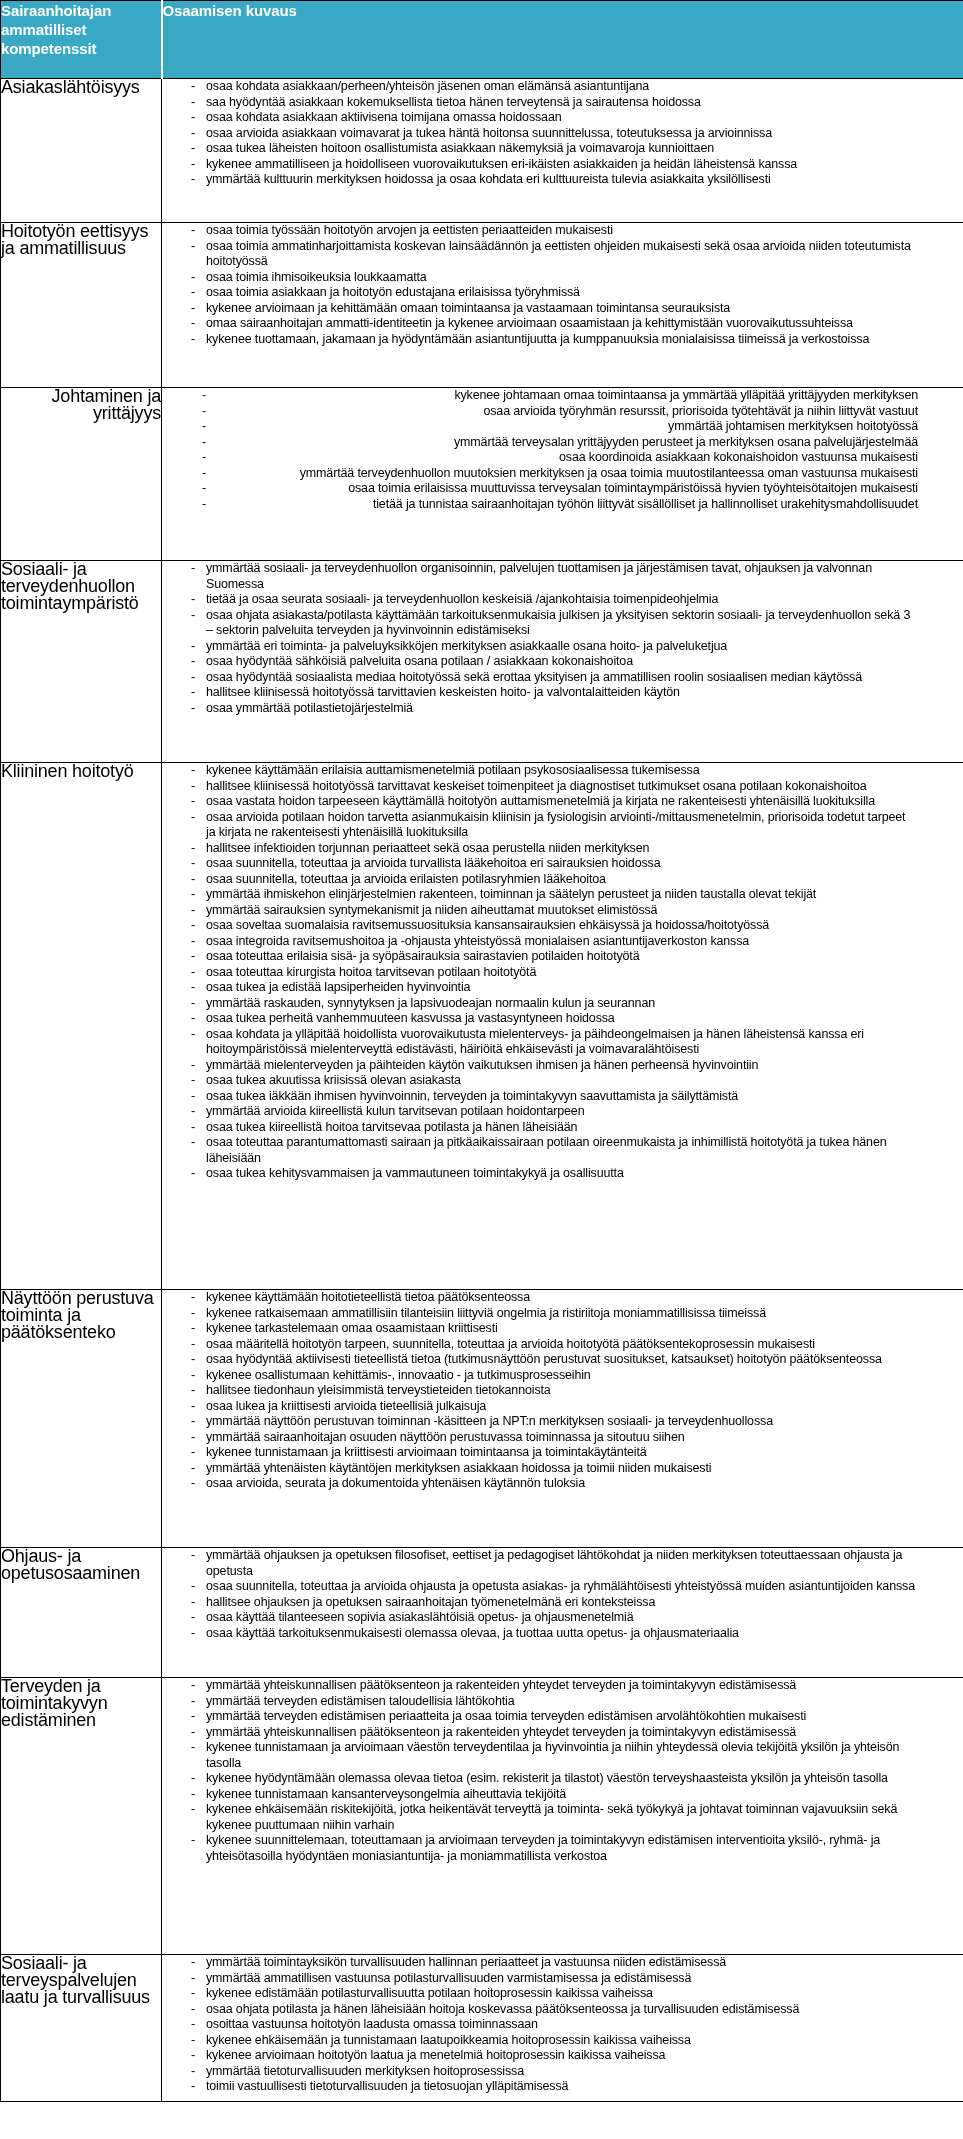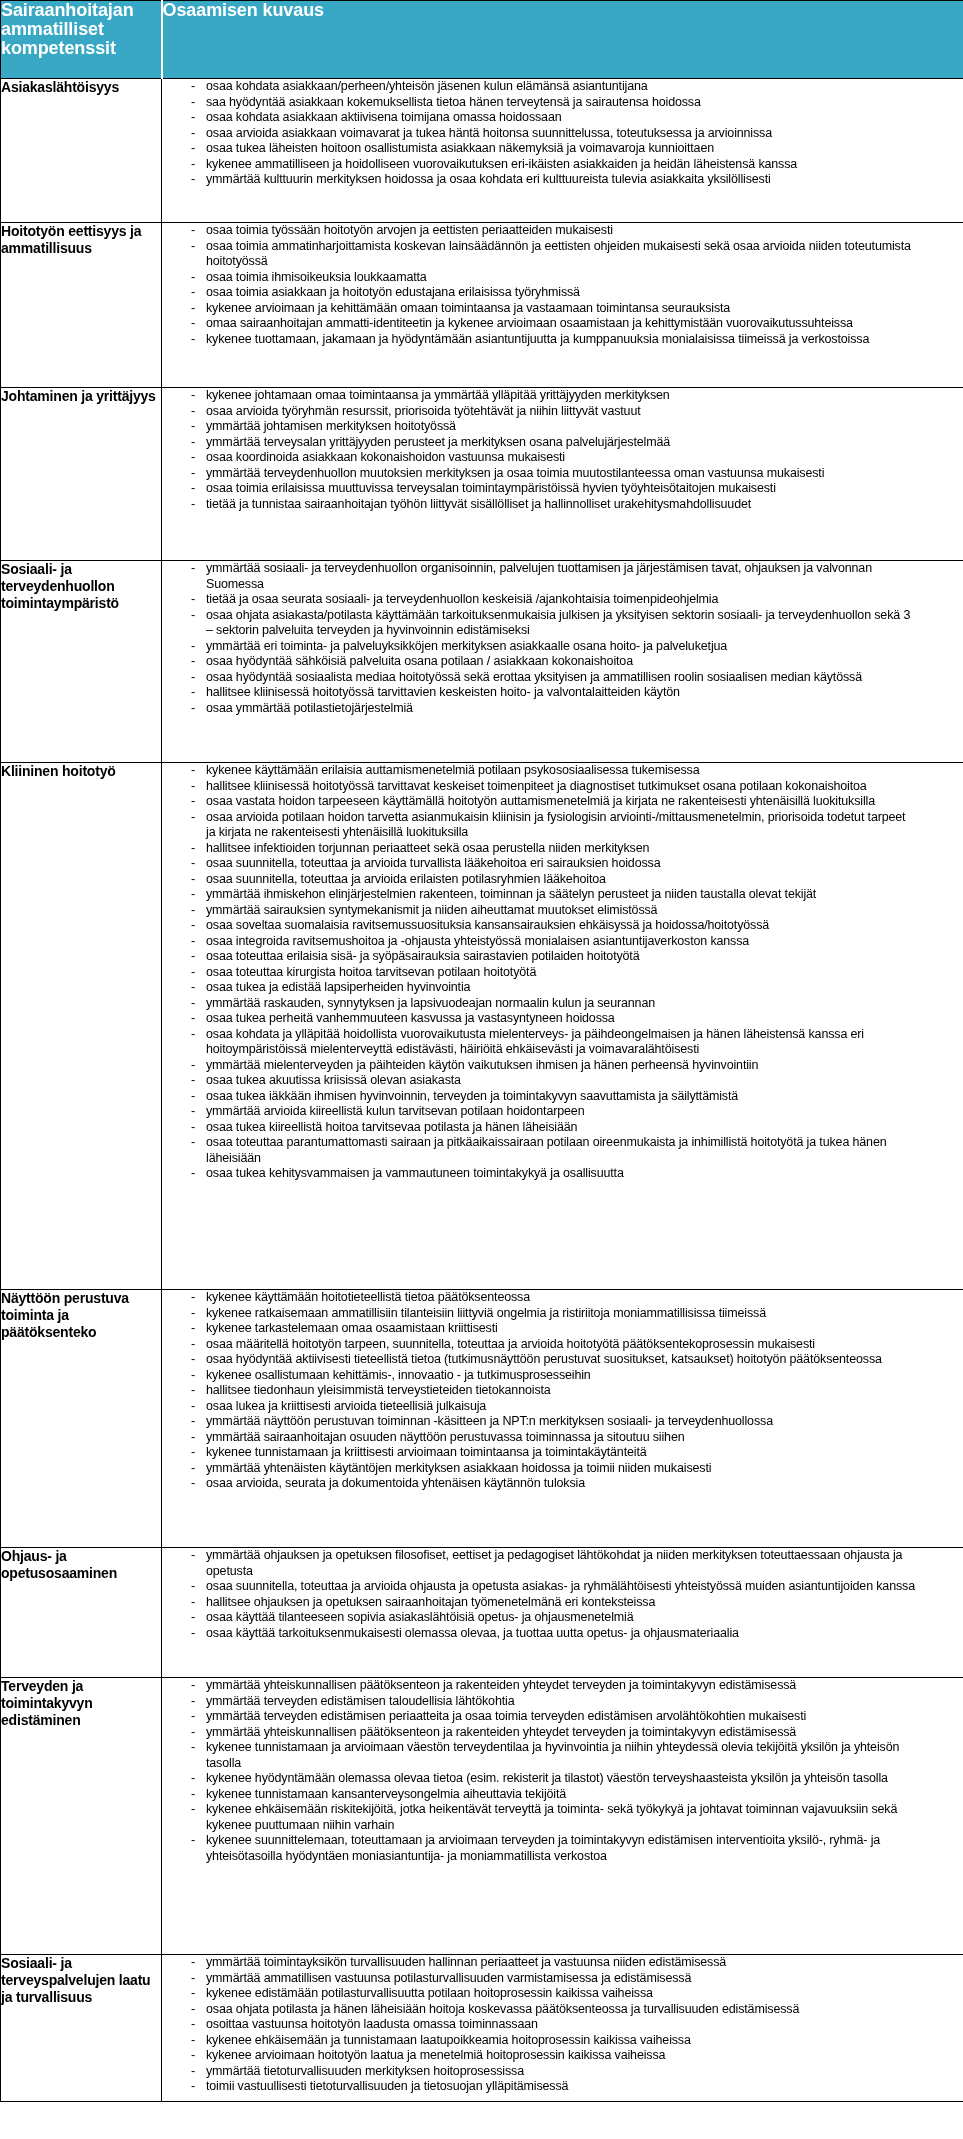--- a/index.html
+++ b/index.html
@@ -21,34 +21,34 @@
   table.comp-table th, table.comp-table td{
     border:1.5px solid var(--border);
     vertical-align:top;
     padding:0;
   }
   
   thead th{
     background:var(--header-bg);
     color:var(--header-text);
     text-align:left;
-    font-size:18px;
+    font-size:15px;
     line-height:19px;
     font-weight:bold;
     height:78px;
     padding:10px 10px 8px 12px;
     letter-spacing:-0.1px;
   }
   thead th.col1{border-right:2px solid #ffffff;}
   col.c1{width:161px;}
   col.c2{width:802px;}
   
   td.col1{
-    font-weight:bold;
-    font-size:14px;
+    font-weight:normal;
+    font-size:18px;
     line-height:17px;
     padding:28px 8px 8px 12px;
     letter-spacing:-0.2px;
   }
   td.col2{
     font-size:12.5px;
     line-height:15.5px;
     padding:7px 10px 16px 0;
     letter-spacing:-0.15px;
   }
@@ -66,21 +66,21 @@
     margin-left:29px;
     display:inline-block;
   }
   td.col2 .item-text{
     flex:1;
     max-width:712px;
   }
   
   tbody tr:nth-child(1){height:144px;}
   tbody tr:nth-child(2){height:165px;}
-  tbody tr:nth-child(3){height:173px;}
+  tbody tr:nth-child(3){height:173px;text-align:right;}
   tbody tr:nth-child(4){height:202px;margin-top:48px;}
   tbody tr:nth-child(5){height:527px;}
   tbody tr:nth-child(6){height:258px;margin-top:9px;}
   tbody tr:nth-child(7){height:130px;}
   tbody tr:nth-child(8){height:277px;}
   tbody tr:nth-child(9){height:147px;}
 </style>
 </head>
 <body>
 
@@ -96,21 +96,21 @@
         <th class="col2">Osaamisen kuvaus</th>
       </tr>
     </thead>
     <tbody id="competency-rows">
         <tr>
           <td class="col1">Asiakaslähtöisyys</td>
           <td class="col2">
             <ul>
               <li>
                 <span class="dash">-</span>
-                <span class="item-text">osaa kohdata asiakkaan/perheen/yhteisön jäsenen kulun elämänsä asiantuntijana</span>
+                <span class="item-text">osaa kohdata asiakkaan/perheen/yhteisön jäsenen oman elämänsä asiantuntijana</span>
               </li>
               <li>
                 <span class="dash">-</span>
                 <span class="item-text">saa hyödyntää asiakkaan kokemuksellista tietoa hänen terveytensä ja sairautensa hoidossa</span>
               </li>
               <li>
                 <span class="dash">-</span>
                 <span class="item-text">osaa kohdata asiakkaan aktiivisena toimijana omassa hoidossaan</span>
               </li>
               <li>

